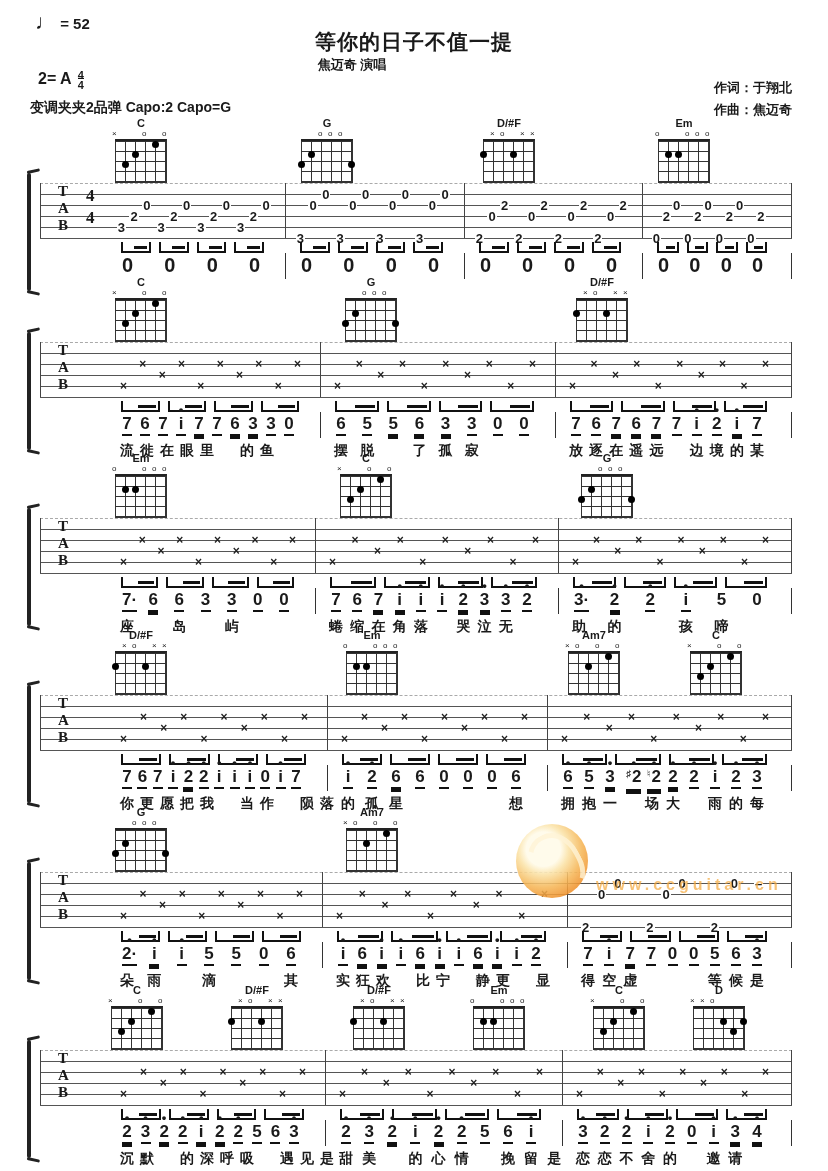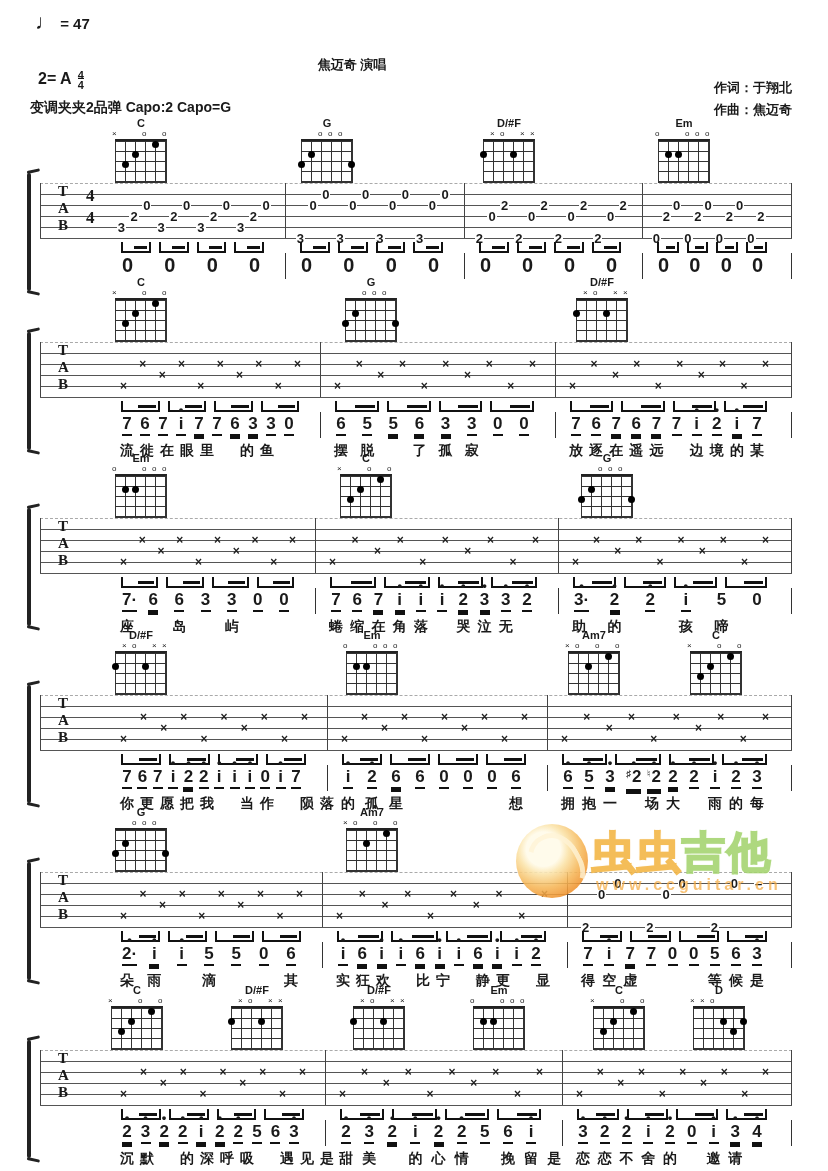--- a/index.html
+++ b/index.html
@@ -59,22 +59,23 @@
   .wm .bb{color:#e7f6cd;-webkit-text-stroke:2px #a3d36e;text-shadow:0 0 2px #a3d36e;}
   .wm .url{position:absolute;left:80px;top:52px;font-size:16px;font-weight:bold;letter-spacing:4px;color:#f5a93e;opacity:.8;white-space:nowrap;}
 </style>
 </head>
 <body>
 
 <div id="sheet">
 
   <div class="abs tempo" style="left:35px;top:12px;">
     <span class="note">♩</span>
-    <span>=  47</span>
+    <span>=  52</span>
   </div>
+  <div class="abs title" style="left:0;top:28px;">等你的日子不值一提</div>
   <div class="abs subtitle" style="left:0;top:56px;">焦迈奇 演唱</div>
   <div class="abs keyrow" style="left:38px;top:70px;">
     <span>2= A</span><span class="frac"><span>4</span><br><span style="border-top:1px solid #111;">4</span></span>
   </div>
   <div class="abs capo" style="left:30px;top:99px;">变调夹夹2品弹 Capo:2 Capo=G</div>
   <div class="abs credit" style="left:632px;top:79px;">作词：于翔北</div>
   <div class="abs credit" style="left:632px;top:101px;">作曲：焦迈奇</div>
 
   <div id="systems">
       <div class="bracket" style="position: absolute; left: 27px; top: 173px; height: 118px;"></div>
@@ -1001,16 +1002,15 @@
       <div class="lyr" style="position: absolute; left: 728.25px; top: 1150px;">请</div>
       <div class="mbar" style="position: absolute; left: 325px; top: 1120px; height: 26px;"></div>
       <div class="mbar" style="position: absolute; left: 562px; top: 1120px; height: 26px;"></div>
       <div class="mbar" style="position: absolute; left: 791px; top: 1120px; height: 26px;"></div>
     </div>
 
   <div class="abs wm" style="left:516px;top:824px;width:315px;height:86px;">
     <div class="ball">
         <div class="swirl"></div>
       </div>
-    <div class="brand"><span class="ba">虫虫</span><span class="bb">吉他</span></div>
     <div class="url">www.ccguitar.cn</div>
   </div>
 </div>
 
 </body></html>

